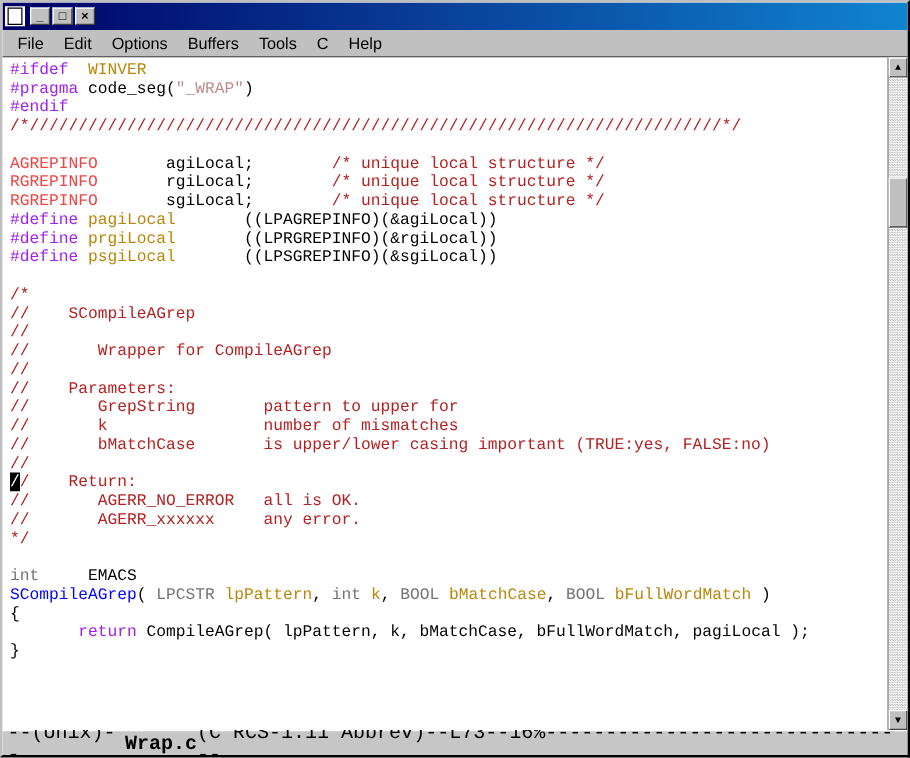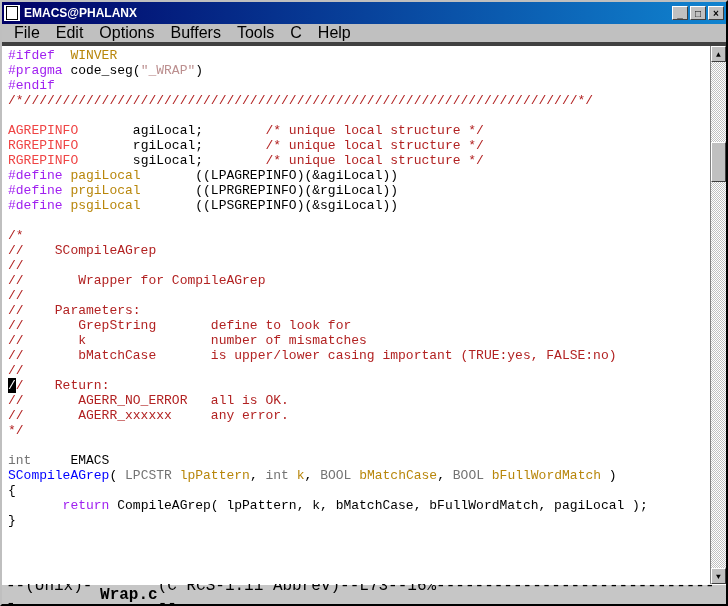--- a/index.html
+++ b/index.html
@@ -3,21 +3,21 @@
 <meta charset="utf-8">
 <style>
 * { margin: 0; padding: 0; box-sizing: border-box; }
 body { width: 728px; height: 606px; font-family: "Courier New", monospace; font-size: 13px; background: #fff; overflow: hidden; border: 2px solid #000; border-top-color: #bfbfbf; border-left-color: #bfbfbf; }
 .titlebar { background: linear-gradient(to right, #000066, #1084d0); color: #fff; height: 22px; display: flex; align-items: center; padding: 0 2px; font-family: Tahoma, sans-serif; font-size: 12px; font-weight: bold; }
 .titlebar .icon { width: 16px; height: 16px; margin-right: 4px; background: #fff; display: inline-block; position: relative; }
 .titlebar .icon::before { content: ''; position: absolute; left: 2px; top: 1px; width: 10px; height: 12px; border: 1px solid #000; background: #fff; }
 .titlebar .title { flex: 1; }
 .winbtns { display: flex; gap: 2px; }
 .winbtn { width: 16px; height: 14px; background: #c0c0c0; border: 1px solid #fff; border-right-color: #404040; border-bottom-color: #404040; display: flex; align-items: center; justify-content: center; font-family: Arial; font-size: 10px; font-weight: bold; color: #000; cursor: default; }
-.menubar { background: #c0c0c0; height: 22px; display: flex; align-items: center; padding: 0 4px; font-family: "MS Sans Serif", Tahoma, sans-serif; font-size: 16px; border-bottom: 4px solid #404040; }
+.menubar { background: #c0c0c0; height: 22px; display: flex; align-items: center; padding: 0 4px; font-family: "MS Sans Serif", Tahoma, sans-serif; font-size: 13px; border-bottom: 1px solid #404040; }
 .menuitem { padding: 2px 8px; cursor: default; }
 .editor-wrap { position: relative; height: 538px; background: #fff; }
 .editor { position: absolute; left: 0; top: 0; right: 16px; bottom: 0; padding: 2px 6px; line-height: 15px; white-space: pre; overflow: hidden; font-family: "Courier New", monospace; font-size: 13px; }
 .scrollbar { position: absolute; right: 0; top: 0; width: 16px; height: 100%; background: #c0c0c0; border-left: 1px solid #808080; }
 .sbtn { width: 15px; height: 16px; background: #c0c0c0; border: 1px solid #fff; border-right-color: #404040; border-bottom-color: #404040; display: flex; align-items: center; justify-content: center; font-size: 8px; color: #000; }
 .sthumb { position: absolute; top: 96px; left: 0; width: 15px; height: 40px; background: #c0c0c0; border: 1px solid #fff; border-right-color: #404040; border-bottom-color: #404040; }
 .strack { position: absolute; top: 16px; left: 0; right: 0; bottom: 16px; background: repeating-conic-gradient(#c0c0c0 0% 25%, #fff 0% 50%) 0 0/2px 2px; }
 .sbtn.bot { position: absolute; bottom: 0; }
 .statusbar { background: #c6c6c6; height: 20px; display: flex; align-items: center; padding: 0 4px; font-family: "Courier New", monospace; font-size: 16px; border-top: 1px solid #fff; }
 .statusbar .fname { font-weight: bold; }
@@ -28,21 +28,20 @@
 .kw-red { color: #b22222; }
 .kw-blue { color: #0000ff; }
 .kw-str { color: #bc8f8f; }
 .cursor { background: #000; color: #fff; }
 </style>
 </head>
 <body>
 
 <div class="titlebar">
   <span class="icon"></span>
-  <span class="title">EMACS@PHALANX</span>
   <div class="winbtns">
     <div class="winbtn">_</div>
     <div class="winbtn">□</div>
     <div class="winbtn">×</div>
   </div>
 </div>
 
 <div class="menubar">
   <span class="menuitem">File</span>
   <span class="menuitem">Edit</span>
@@ -65,21 +64,21 @@
 <span class="kw-purple">#define</span><span class="kw-olive"> pagiLocal</span><span>       ((LPAGREPINFO)(&amp;agiLocal))</span>
 <span class="kw-purple">#define</span><span class="kw-olive"> prgiLocal</span><span>       ((LPRGREPINFO)(&amp;rgiLocal))</span>
 <span class="kw-purple">#define</span><span class="kw-olive"> psgiLocal</span><span>       ((LPSGREPINFO)(&amp;sgiLocal))</span>
 <span></span>
 <span class="kw-red">/*</span>
 <span class="kw-red">//    SCompileAGrep</span>
 <span class="kw-red">//</span>
 <span class="kw-red">//       Wrapper for CompileAGrep</span>
 <span class="kw-red">//</span>
 <span class="kw-red">//    Parameters:</span>
-<span class="kw-red">//       GrepString       define to look for</span>
+<span class="kw-red">//       GrepString       pattern to upper for</span>
 <span class="kw-red">//       k                number of mismatches</span>
 <span class="kw-red">//       bMatchCase       is upper/lower casing important (TRUE:yes, FALSE:no)</span>
 <span class="kw-red">//</span>
 <span class="cursor">/</span><span class="kw-red">/    Return:</span>
 <span class="kw-red">//       AGERR_NO_ERROR   all is OK.</span>
 <span class="kw-red">//       AGERR_xxxxxx     any error.</span>
 <span class="kw-red">*/</span>
 <span></span>
 <span class="kw-type">int</span><span>     EMACS</span>
 <span class="kw-blue">SCompileAGrep</span><span>( </span><span class="kw-type">LPCSTR</span><span> </span><span class="kw-olive">lpPattern</span><span>, </span><span class="kw-type">int</span><span> </span><span class="kw-olive">k</span><span>, </span><span class="kw-type">BOOL</span><span> </span><span class="kw-olive">bMatchCase</span><span>, </span><span class="kw-type">BOOL</span><span> </span><span class="kw-olive">bFullWordMatch</span><span> )</span>

